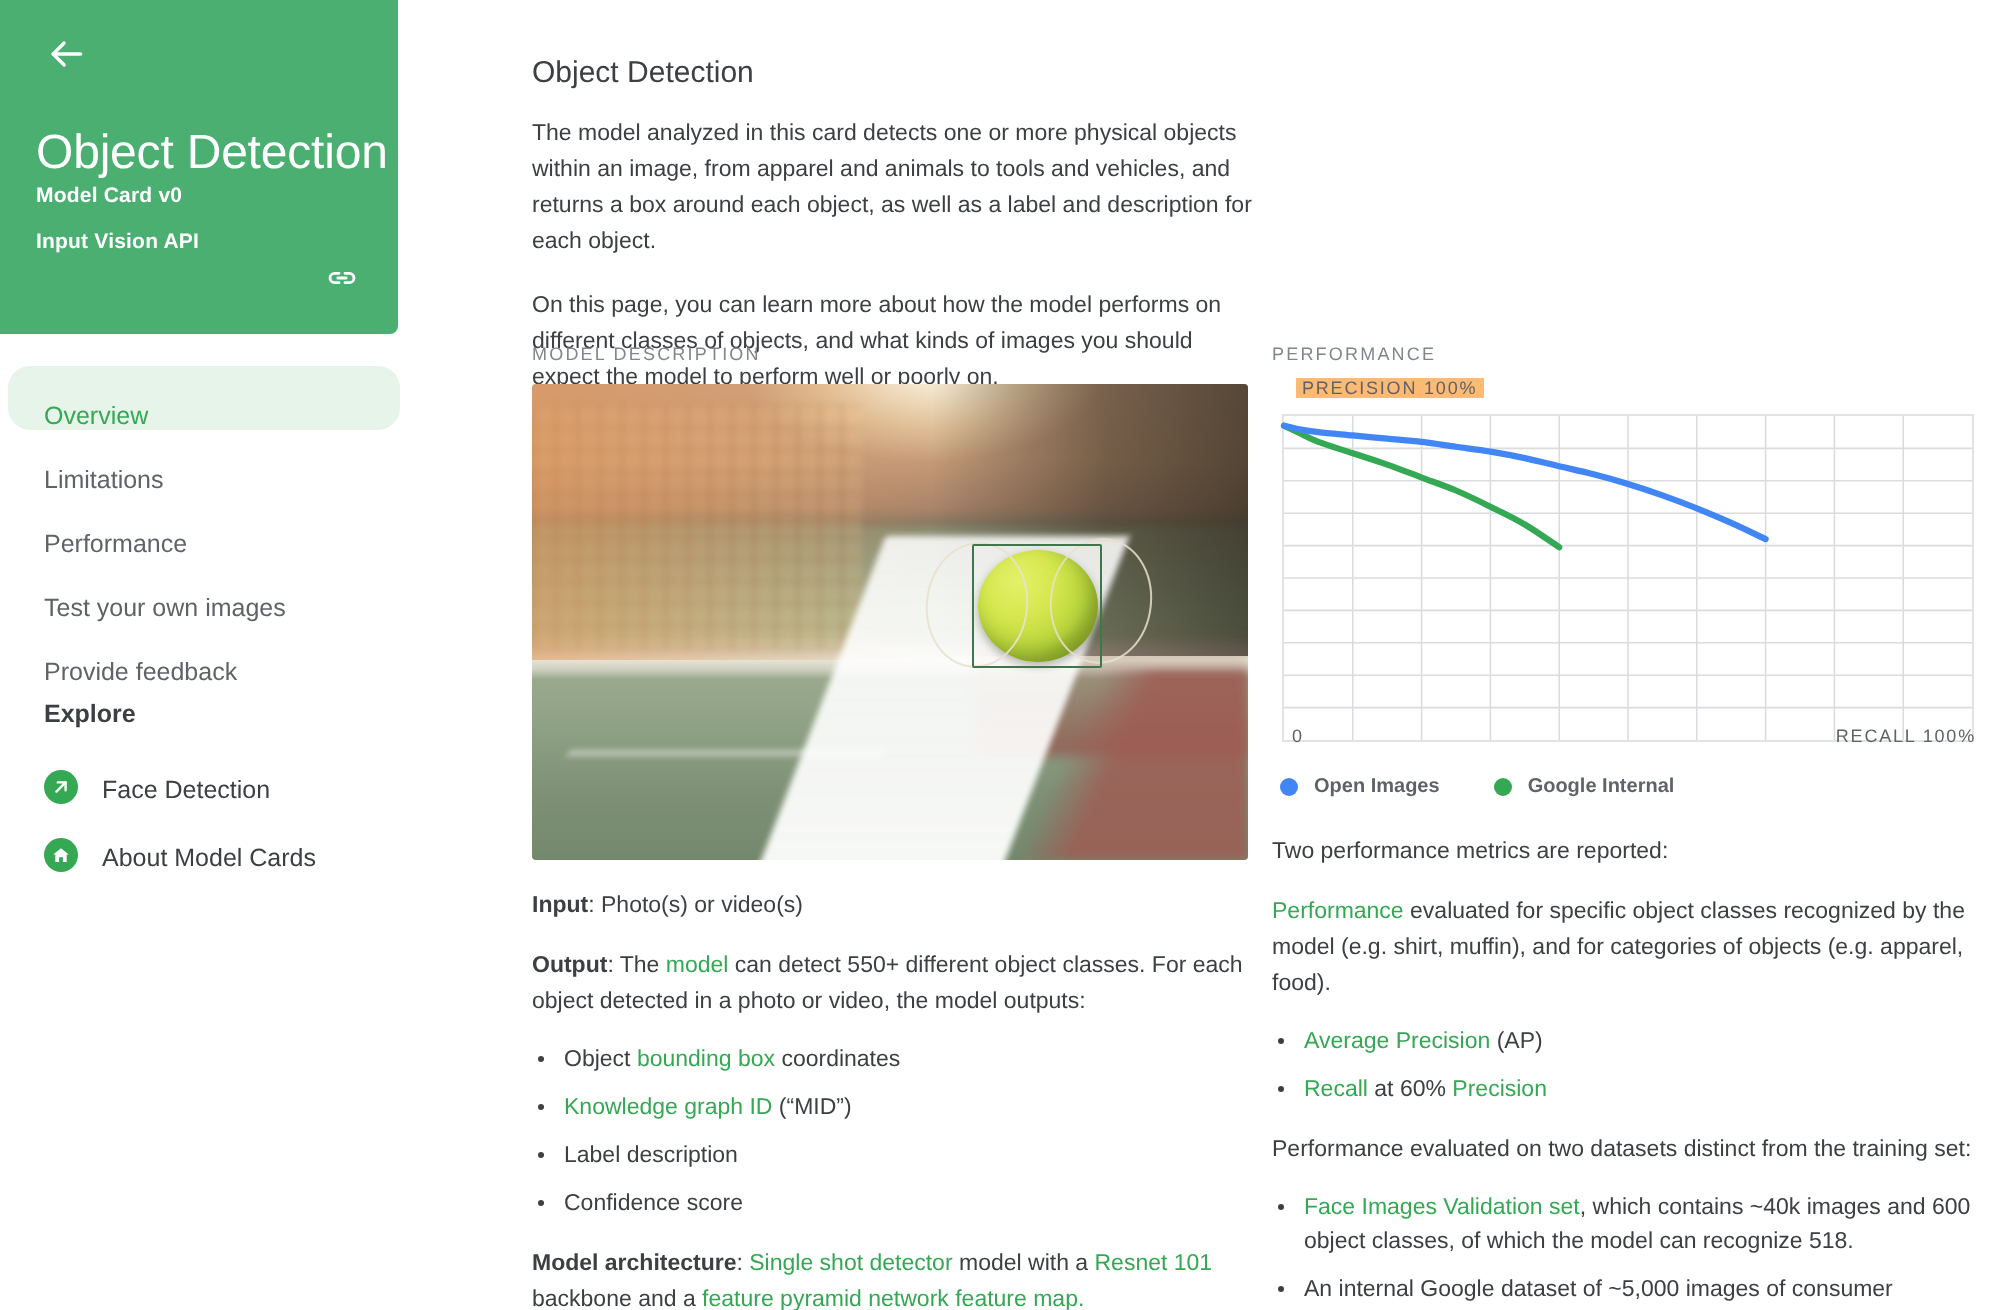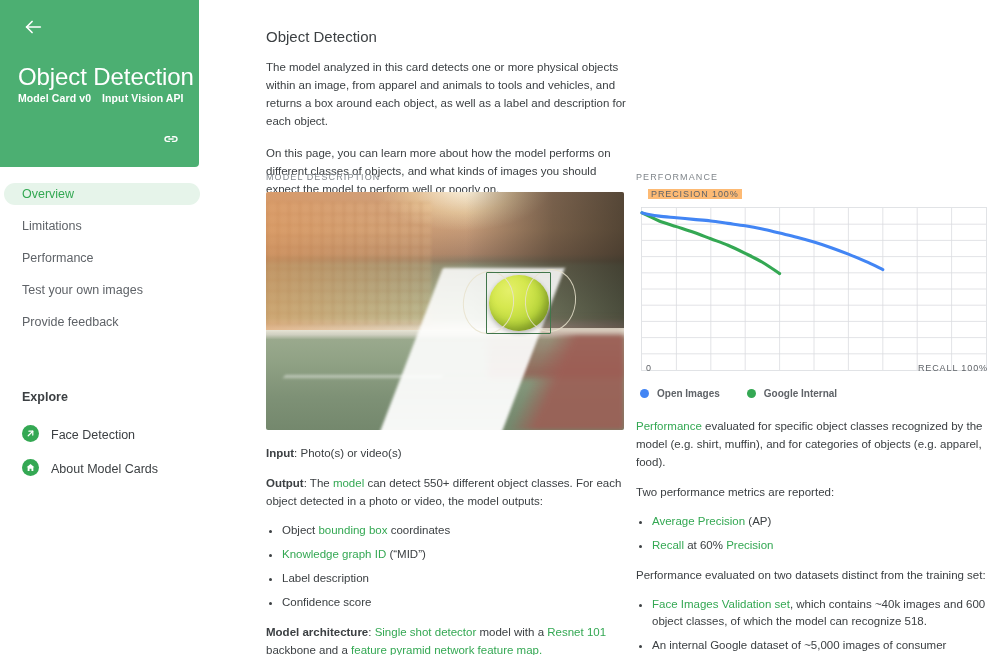--- a/index.html
+++ b/index.html
@@ -28,38 +28,38 @@
     display:flex; align-items:center; justify-content:center; cursor:pointer;
   }
   .card-title {
     position:absolute; left:18px; top:62px;
     font-size:24px; line-height:30px; color:#fff; font-weight:400;
     letter-spacing:-0.1px;
   }
   .card-sub {
     position:absolute; left:18px; top:92px;
     font-size:10.5px; color:#ffffff; font-weight:700; letter-spacing:0.1px;
-    display:flex; gap:11px;
+    display:flex; gap:11px;flex-direction:column;
   }
 
   .nav { position:absolute; left:0; top:183px; width:210px; }
   .nav-item {
-    height:22px; display:flex; align-items:center;
+    height:32px; display:flex; align-items:flex-end;
     padding-left:22px; font-size:12.5px; color:#5f6368;
     margin-bottom:0; cursor:pointer;
   }
   .nav-row { height:22px; margin-bottom:0px; }
   .nav-item.active {
     background:#e6f4ea; border-radius:11px; color:#34a853;
     width:196px; margin-left:4px; padding-left:18px;
   }
   .nav-gap { height:10px; }
   .nav-heading {
     padding-left:22px; font-size:12.5px; font-weight:700; color:#3c4043;
-    height:22px; display:flex; align-items:center;margin-top:40px;
+    height:22px; display:flex; align-items:center;
   }
   .explore-item {
     display:flex; align-items:flex-end; gap:12px;
     padding-left:22px; height:26px; margin-top:8px; cursor:pointer;
     font-size:12.5px; color:#3c4043;
   }
   .round-icon {
     width:17px; height:17px; border-radius:50%; background:#34a853;
     display:flex; align-items:center; justify-content:center; flex:none;
   }
@@ -334,24 +334,24 @@
           <span class="dot" id="dot0" style="background: rgb(66, 133, 244);"></span>
           <span>Open Images</span>
         </div>
         <div class="legend-item">
           <span class="dot" id="dot1" style="background: rgb(52, 168, 83);"></span>
           <span>Google Internal</span>
         </div>
       </div>
 
       <div class="body-text" style="margin-top:18px">
+        <p>Two performance metrics are reported:</p>
         <p>
           <span class="g">Performance</span><span> evaluated for specific object classes recognized by the model (e.g. shirt, muffin), and for categories of objects (e.g. apparel, food).</span>
         </p>
-        <p>Two performance metrics are reported:</p>
         <ul>
           <li><span class="g">Average Precision</span><span> (AP)</span></li>
           <li><span class="g">Recall</span><span> at 60% </span><span class="g">Precision</span></li>
         </ul>
         <p>Performance evaluated on two datasets distinct from the training set:</p>
         <ul>
           <li><span class="g">Face Images Validation set</span><span>, which contains ~40k images and 600 object classes, of which the model can recognize 518.</span></li>
           <li><span>An internal Google dataset of ~5,000 images of consumer products, containing 210 object classes, all of which model can recognize.</span></li>
         </ul>
       </div>

